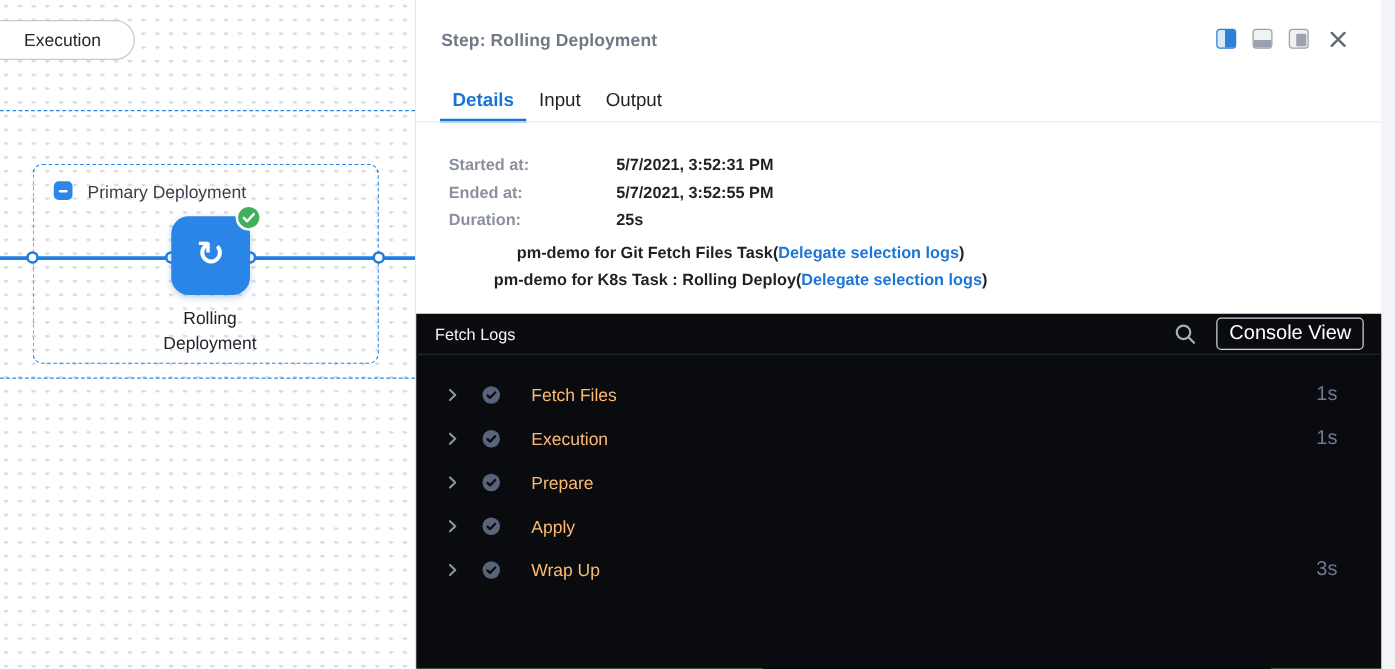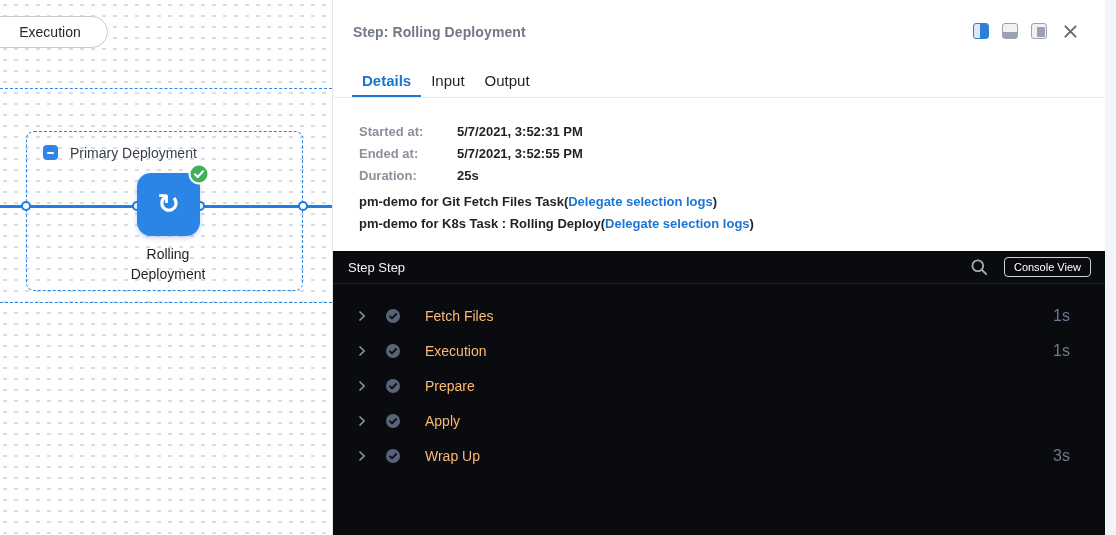--- a/index.html
+++ b/index.html
@@ -89,36 +89,36 @@
   }
   .tab.active { color:#1976d2; font-weight:bold; }
   .tab.active::after {
     content:""; position:absolute; left:0; right:0; bottom:-1px; height:3px; background:#1976d2;
   }
   .tab-rule { position:absolute; left:0; top:97px; width:772px; border-top:1px solid #e7eaee; }
 
   .details { position:absolute; left:26px; top:125px; right:20px; }
   .d-row { display:flex; line-height:14px; margin-bottom:8px; font-size:13px; }
   .d-label { width:98px; flex-shrink:0; color:#8b919c; font-weight:bold; }
-  .d-value { color:#1e2126; font-weight:bold; }
-  .d-multi .d-line { line-height:22px; }
+  .d-value { color:#1e2126; font-weight:bold;margin-left:36px; }
+  .d-multi .d-line { line-height:22px;text-align:center; }
   .d-multi .d-label { line-height:14px; padding-top:4px; }
   .dlg-link { color:#1b76d6; font-weight:bold; text-decoration:none; cursor:pointer; }
 
   
   .logs { position:absolute; left:0; top:251px; width:772px; height:284px; background:#0a0b0e; }
   .logs-header {
     height:33px; display:flex; align-items:center; padding:0 14px 0 15px;
     border-bottom:1px solid #20242b;
   }
   .logs-title { color:#f4f5f6; font-size:13px; }
   .logs-actions { margin-left:auto; display:flex; align-items:center; gap:16px; }
   .search-ico { width:18px; height:18px; cursor:pointer; display:flex; }
   .console-btn {
-    font-size:11px; color:#ffffff; background:transparent;
+    font-size:16px; color:#ffffff; background:transparent;
     border:1px solid #cdd2da; border-radius:4px; padding:3px 9px; cursor:pointer;
     font-family:"Liberation Sans", sans-serif; white-space:nowrap;
   }
   .log-rows { padding-top:14px; }
   .log-row {
     height:35px; display:flex; align-items:center;
     padding-left:23px; padding-right:35px; cursor:pointer;
   }
   .chev { width:12px; height:12px; flex-shrink:0; display:flex; }
   .log-check { width:16px; height:16px; margin-left:17px; flex-shrink:0; display:flex; }
@@ -208,21 +208,21 @@
           </div>
           <div class="d-line">
             <span>pm-demo for K8s Task : Rolling Deploy(</span><a class="dlg-link">Delegate selection logs</a><span>)</span>
           </div>
         </div>
       </div>
     </div>
 
     <div class="logs">
       <div class="logs-header">
-        <div class="logs-title">Step Step</div>
+        <div class="logs-title">Fetch Logs</div>
         <div class="logs-actions">
           <svg class="search-ico" viewBox="0 0 18 18">
             <circle cx="7.8" cy="7.8" r="5.4" stroke="#a7aeb9" stroke-width="1.8" fill="none"></circle>
             <path d="M12 12 L16.2 16.2" stroke="#a7aeb9" stroke-width="1.8" stroke-linecap="round"></path>
           </svg>
           <button class="console-btn">Console View</button>
         </div>
       </div>
 
       <div class="log-rows">

